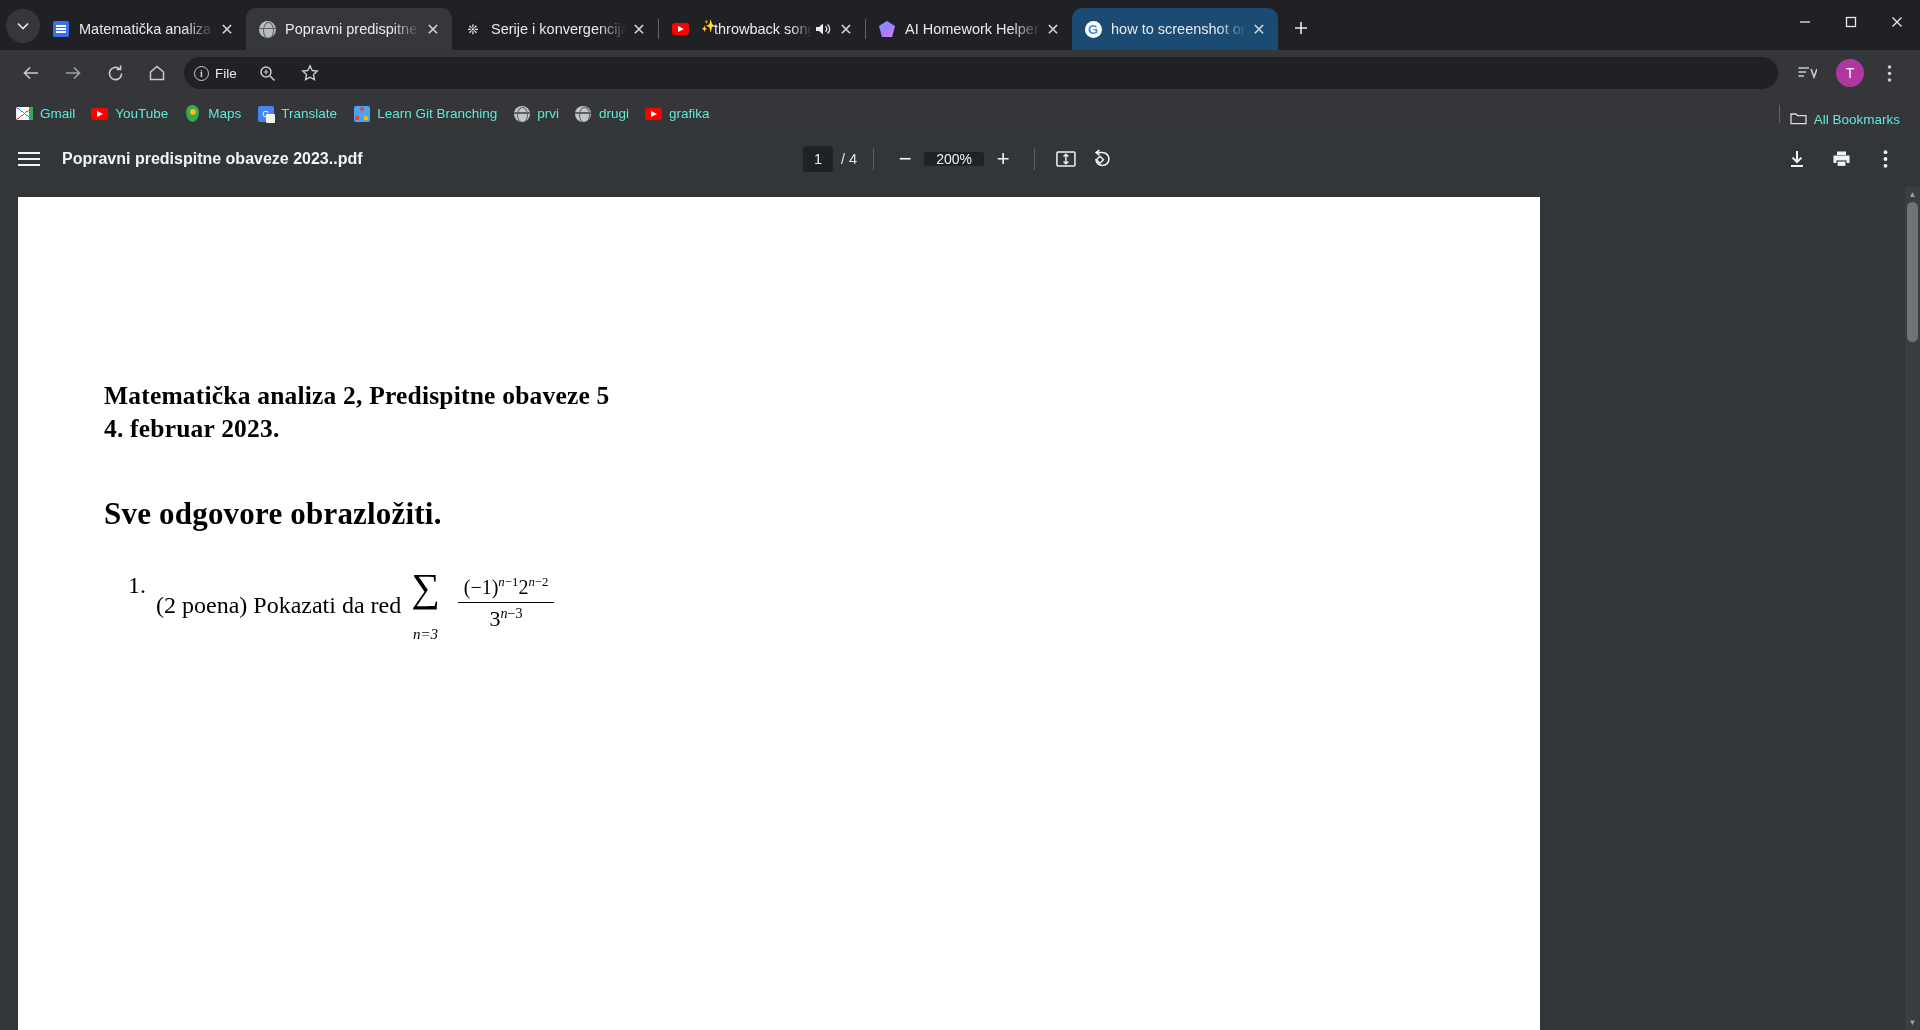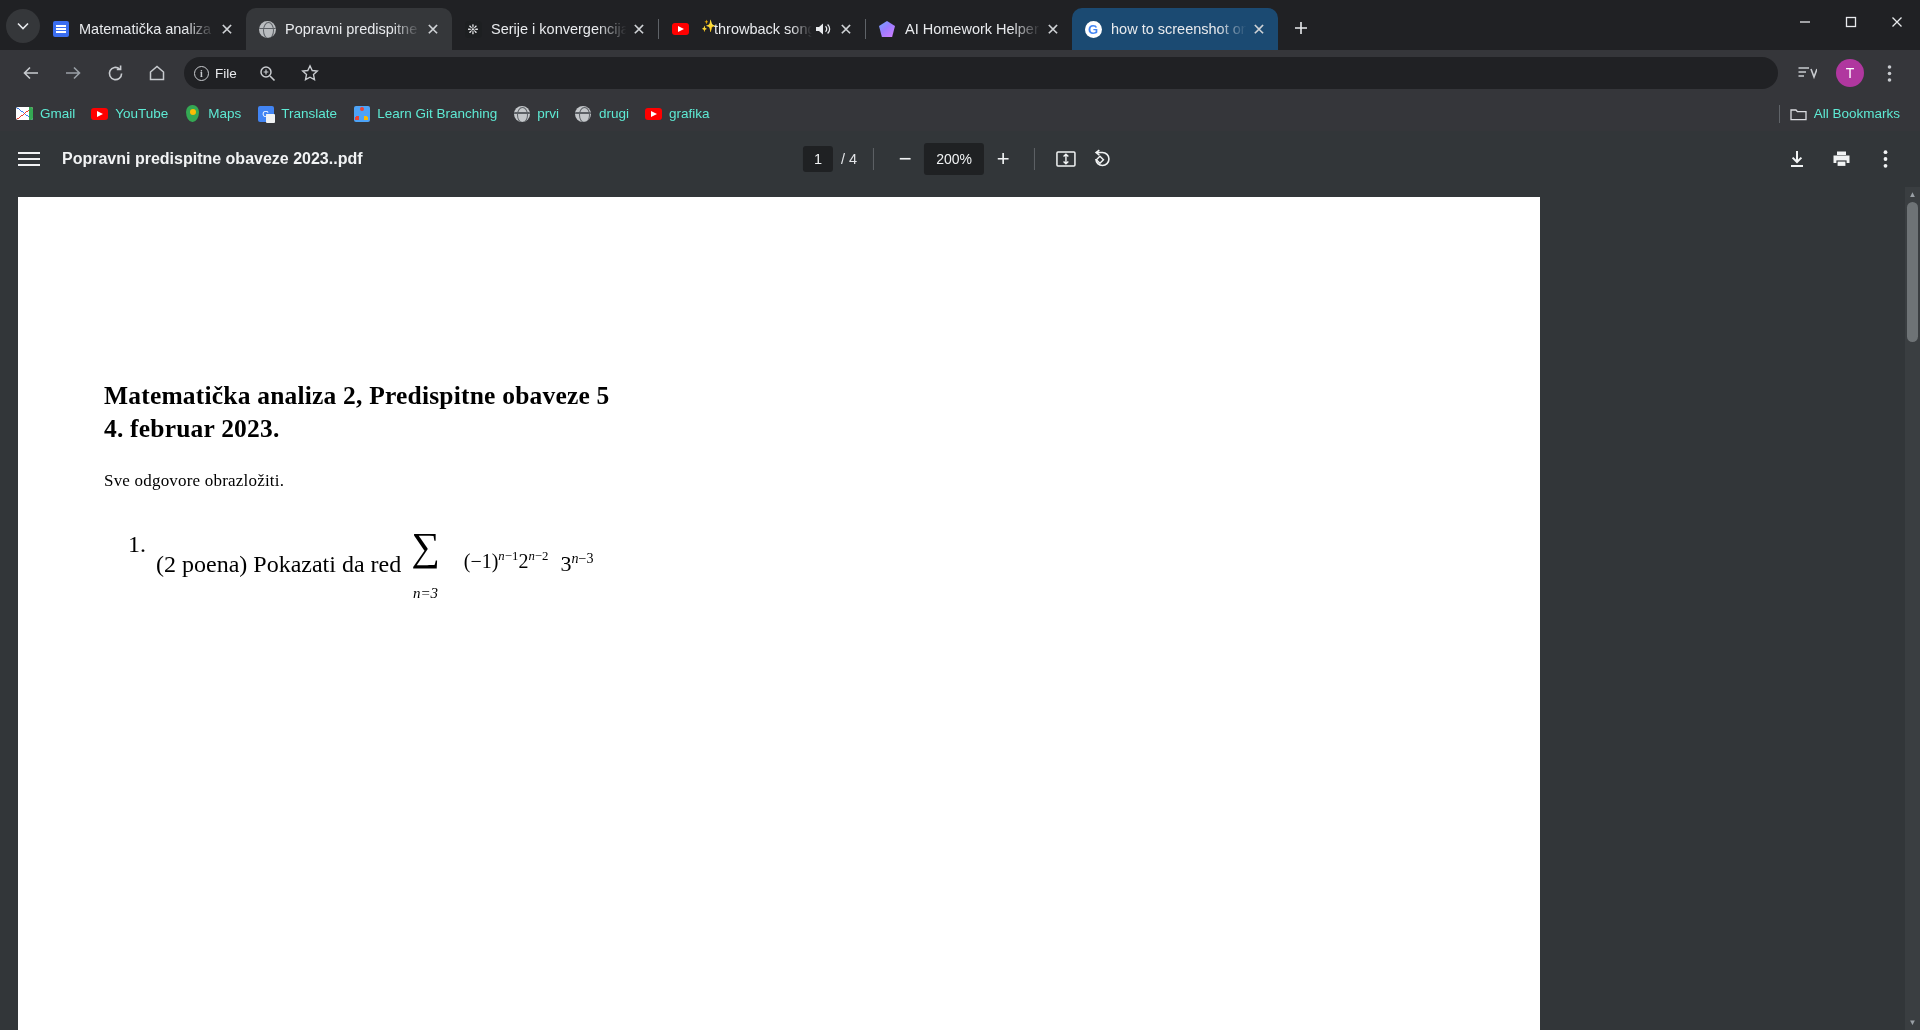--- a/index.html
+++ b/index.html
@@ -429,21 +429,21 @@
     display: flex; align-items: center; justify-content: center;
     cursor: pointer;
     color: #f1f3f4;
     font-size: 22px;
     line-height: 1;
     flex: 0 0 auto;
   }
   .zoombox {
     background: #1f2123;
     color: #f1f3f4;
-    height: 32px;
+    height: 14px;
     min-width: 60px;
     border-radius: 3px;
     display: flex; align-items: center; justify-content: center;
     font-size: 14px;
     margin: 0 4px;
     padding: 0 8px;
   }
   .pdf-right {
     position: absolute;
     right: 18px;
@@ -482,23 +482,23 @@
   .hdr-left { flex: 0 0 auto; }
   .hdr-right { margin-left: 480px; }
   .h-line {
     font-size: 25.5px;
     font-weight: bold;
     line-height: 33px;
     white-space: nowrap;
     letter-spacing: 0.2px;
   }
   .bold-note {
-    font-size: 17px;
-    font-weight: normal;
-    margin-top: 26px;
+    font-size: 31px;
+    font-weight: bold;
+    margin-top: 51px;
     letter-spacing: 0.2px;
   }
   .problem {
     margin-top: 37px;
     display: flex;
     align-items: flex-start;
     font-size: 24px;
     line-height: 1.35;
   }
   .pnum { width: 52px; flex: 0 0 auto; text-align: right; padding-right: 10px; }
@@ -508,22 +508,22 @@
     flex-direction: column;
     align-items: center;
     margin: 0 10px;
     position: relative;
     top: 3px;
   }
   .sumglyph { font-size: 40px; line-height: 0.8; }
   .sumsub { font-size: 15px; margin-top: 20px; }
   .frac {
     display: inline-flex;
-    flex-direction: row;
-    align-items: flex-start;
+    flex-direction: column;
+    align-items: center;
     margin: 0 8px;
     font-size: 20px;
     position: relative;
     top: -1px;
   }
   .frac .num { padding: 0 6px 1px 6px; white-space: nowrap; }
   .frac .bar { height: 1.3px; background: #000; width: 100%; }
   .frac .den { padding: 1px 6px 0 6px; white-space: nowrap; font-size: 22px; }
   sup, sub { font-size: 0.64em; }
   .mitalic { font-style: italic; }
@@ -758,21 +758,21 @@
   </div>
   <div class="bm">
     <span class="bmicon">
         <span class="fav-yt"></span>
       </span>
     <span class="bmlabel">grafika</span>
   </div>
 
   <div class="bm-right">
     <span class="bm-sep"></span>
-    <div class="bm" style="padding-left:0;">
+    <div class="bm" style="padding-left:0;align-items:flex-end;">
       <span class="bmicon">
         <svg width="17" height="14" viewBox="0 0 17 14">
             <path d="M1 3 H6 L7.4 4.6 H16 V12.6 H1 Z" stroke="#dadce0" stroke-width="1.3" fill="none"></path>
           </svg>
       </span>
       <span class="bmlabel">All Bookmarks</span>
     </div>
   </div>
 </div>
 

